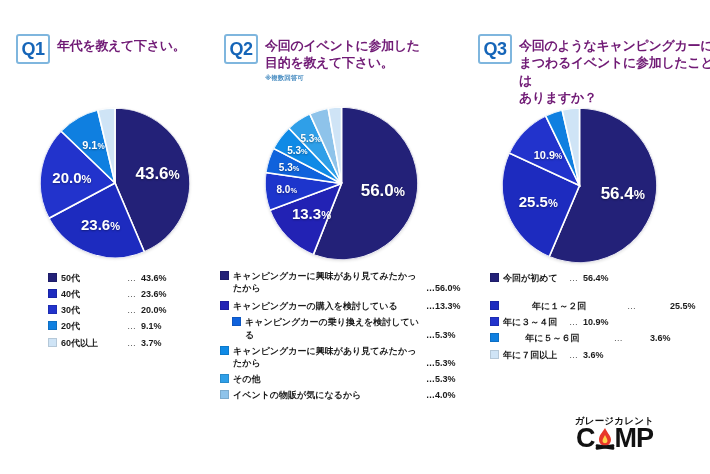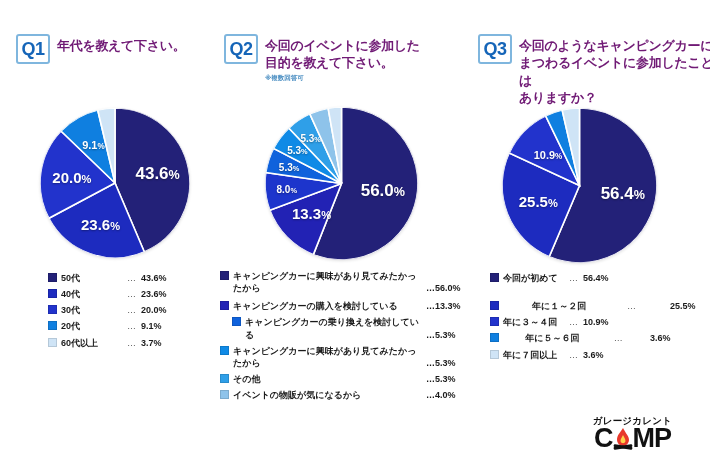--- a/index.html
+++ b/index.html
@@ -95,21 +95,21 @@
   
   .legend-wide .lrow { align-items: flex-start; }
   .legend-wide .lname { flex: 1 1 auto; padding-right: 4px; }
   .legend-wide .lval  { flex: 0 0 auto; width: 42px; text-align: left; white-space: nowrap; }
   .legend-wide .lvalwrap {
     display: flex; flex-direction: column; justify-content: flex-end;
     align-self: stretch;
   }
 
   
-  .logo { position: absolute; right: 8px; bottom: 22px; text-align: center; }
+  .logo { position: absolute; right: 26px; bottom: 22px; text-align: center; }
   .logo-top {
     font-size: 9.5px; font-weight: bold; color: #111;
     letter-spacing: 0.2px; line-height: 1;
     margin-bottom: 1px;
   }
   .logo-main {
     font-size: 27px; font-weight: bold; color: #111;
     letter-spacing: -1px; line-height: 0.95;
     position: relative; display: inline-block;
   }

